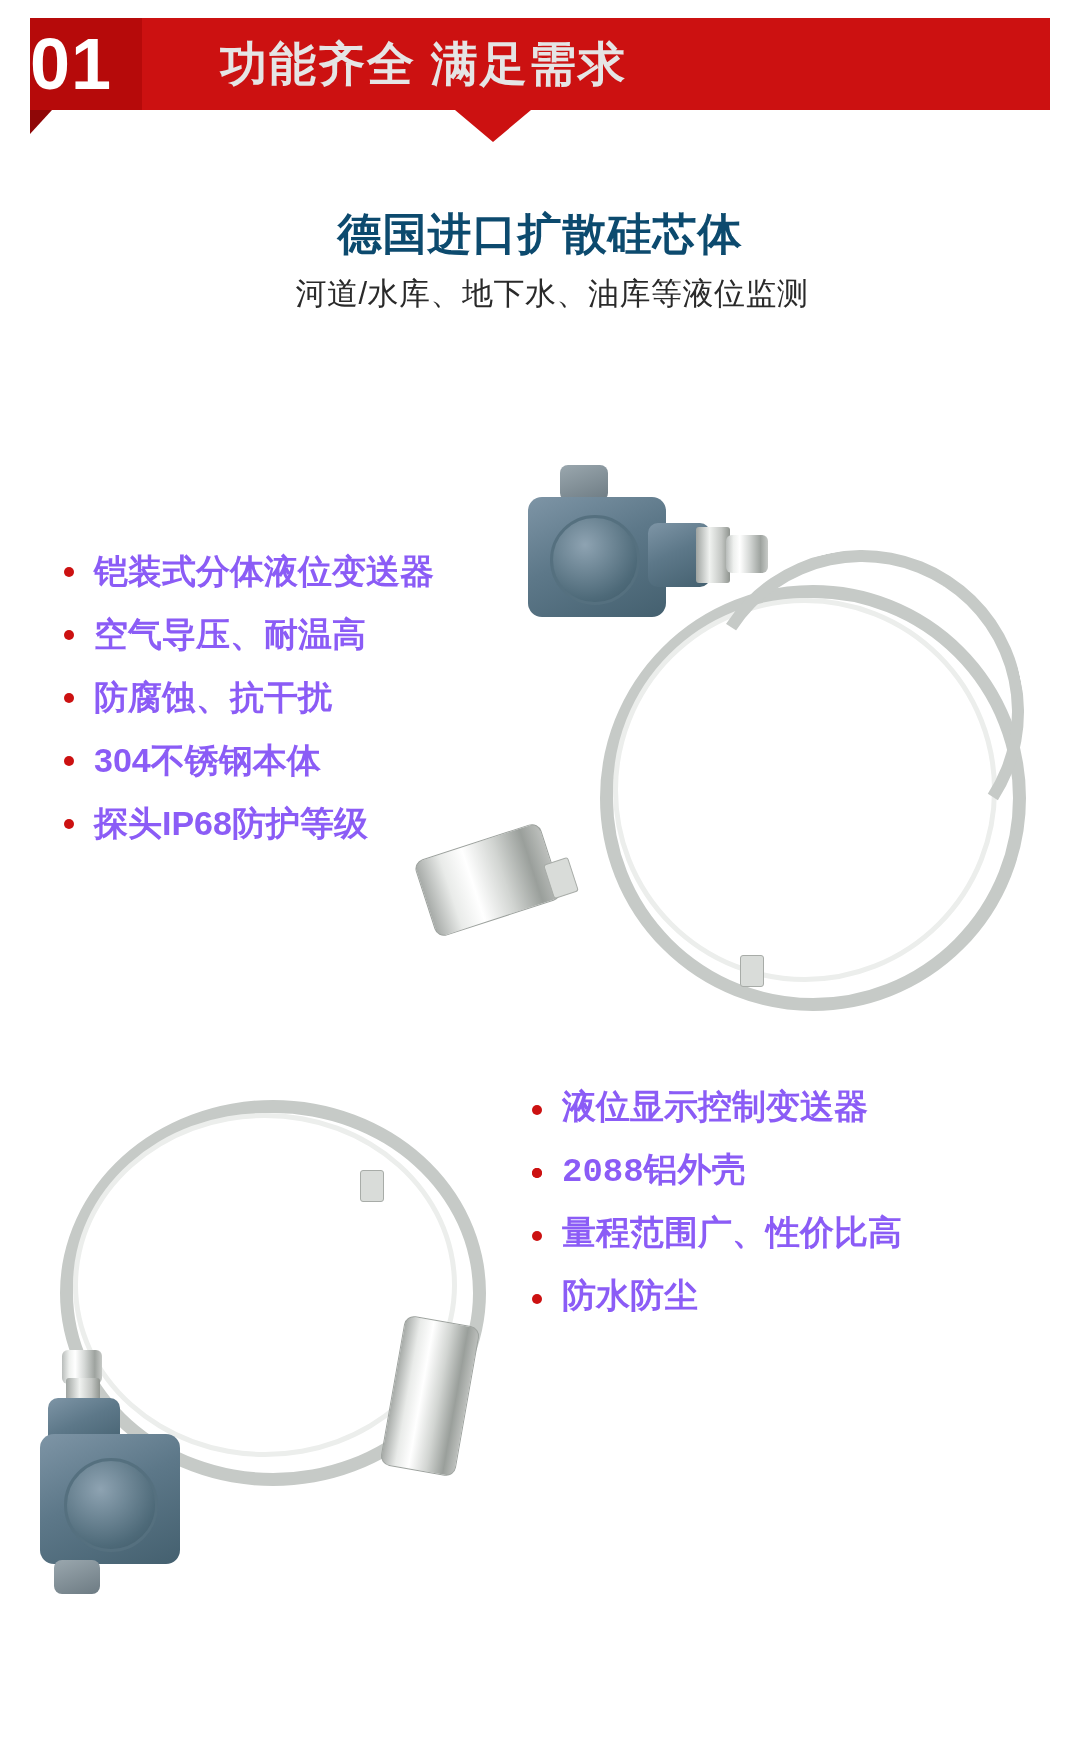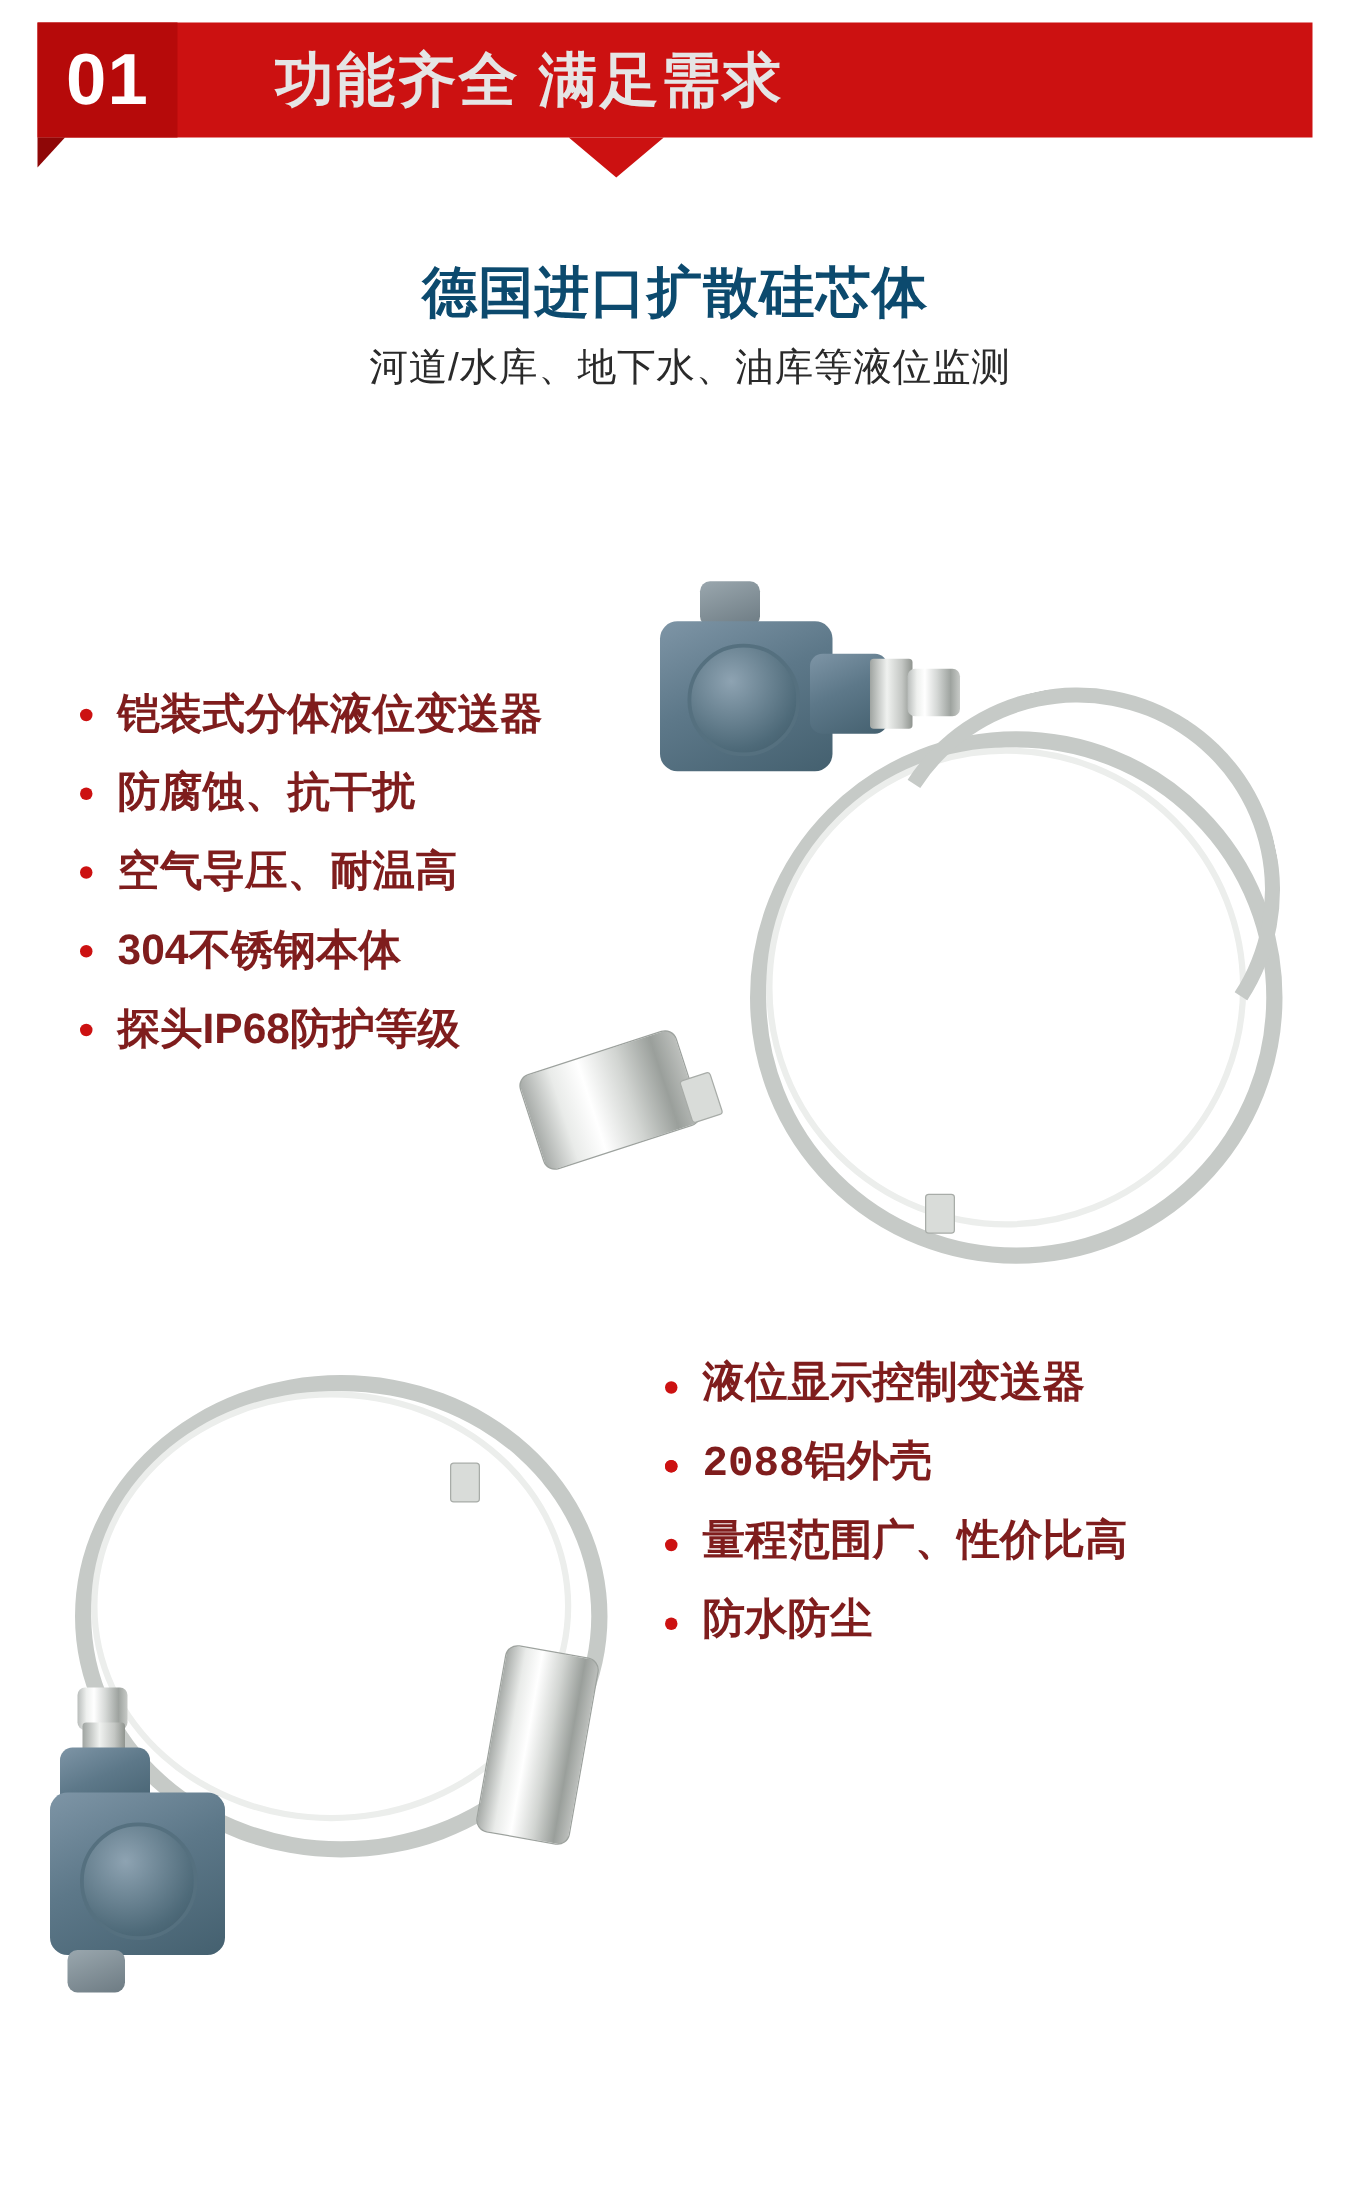--- a/index.html
+++ b/index.html
@@ -26,24 +26,23 @@
     background: #cc1111;
   }
   .banner-num {
     position: absolute;
     left: 0px;
     top: 0px;
     width: 112px;
     height: 92px;
     background: #b60a0a;
     color: #ffffff;
-    font-size: 58px;
+    font-size: 72px;
     font-weight: bold;
     line-height: 92px;
-    text-align: center;
     letter-spacing: 1px;
   }
   .banner-title {
     position: absolute;
     left: 190px;
     top: 0px;
     height: 92px;
     line-height: 92px;
     color: #e5e5e5;
     font-size: 47px;
@@ -100,21 +99,21 @@
   .bullets {
     position: absolute;
     list-style: none;
     margin: 0;
     padding: 0;
   }
   .bullets li {
     position: relative;
     font-size: 34px;
     font-weight: bold;
-    color: #7f1d1d;
+    color: #8b5cf6;
     line-height: 52px;
     padding-left: 34px;
     margin-bottom: 11px;
     white-space: nowrap;
   }
   .bullets li .dot {
     position: absolute;
     left: 4px;
     top: 22px;
     width: 10px;
@@ -222,22 +221,22 @@
 
   <div class="cable-ring" style="left:300px; top:95px; width:300px; height:300px; border-width:12px; border-color:transparent; border-top-color:#c6cac7; border-right-color:#c6cac7; transform:rotate(-12deg);"></div>
 
   <div class="probe" style="left:22px; top:385px; width:130px; height:78px; transform:rotate(-18deg);"></div>
   <div class="clip" style="left:148px; top:405px; width:24px; height:34px; transform:rotate(-18deg);"></div>
   <div class="clip" style="left:340px; top:500px; width:22px; height:30px;"></div>
 </div>
 
 <ul class="bullets" id="bullets-top">
   <li><span class="dot"></span><span>铠装式分体液位变送器</span></li>
+  <li><span class="dot"></span><span>空气导压、耐温高</span></li>
   <li><span class="dot"></span><span>防腐蚀、抗干扰</span></li>
-  <li><span class="dot"></span><span>空气导压、耐温高</span></li>
   <li><span class="dot"></span><span>304不锈钢本体</span></li>
   <li><span class="dot"></span><span>探头IP68防护等级</span></li>
 </ul>
 
 <div class="photo" id="photo-bottom">
   <div class="cable-ring" style="left:20px; top:80px; width:400px; height:360px; border-width:13px; border-color:#c6cac7;"></div>
   <div class="cable-ring" style="left:33px; top:93px; width:374px; height:334px; border-width:5px; border-color:#eceeec;"></div>
 
   <div class="head">
     <div class="steel" style="left:22px; top:330px; width:40px; height:34px;"></div>

